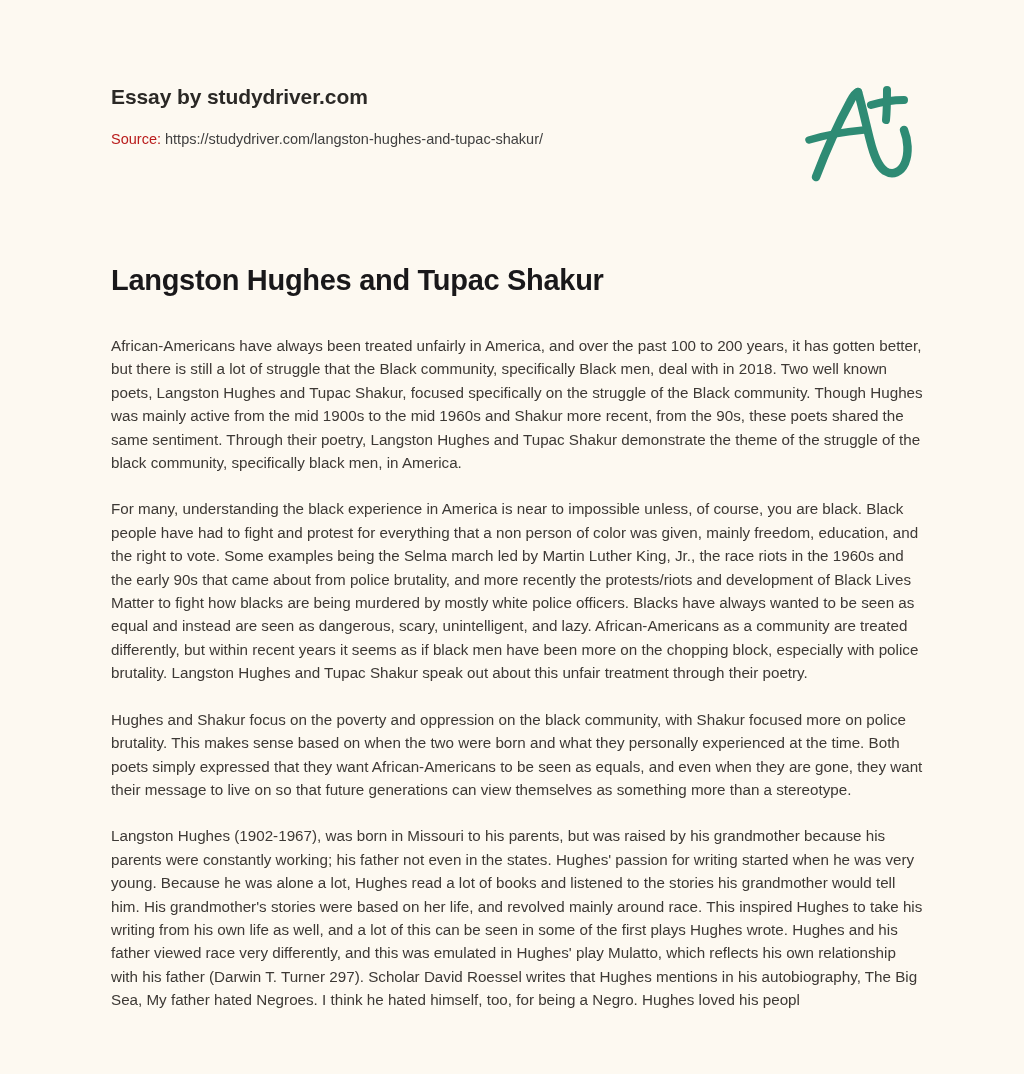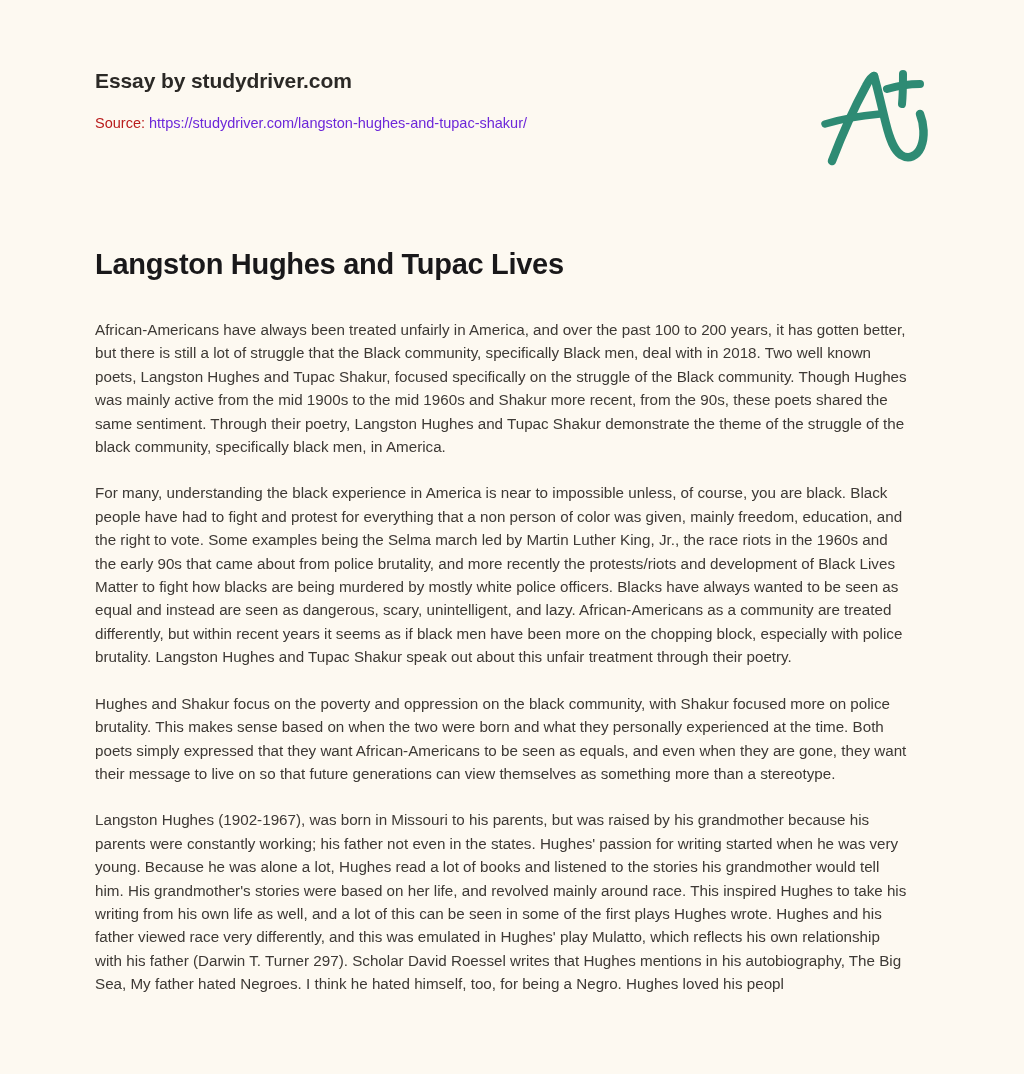--- a/index.html
+++ b/index.html
@@ -13,21 +13,21 @@
     background: #fdf9f1;
     font-family: "Liberation Sans", sans-serif;
     overflow: hidden;
     position: relative;
   }
   .page {
     position: relative;
     width: 1024px;
     height: 1074px;
     box-sizing: border-box;
-    padding: 0;
+    padding: 16px;
   }
 
   
   .header {
     position: relative;
     padding: 68px 95px 0 95px;
     height: 170px;
     box-sizing: border-box;
   }
   .brand-line {
@@ -42,21 +42,21 @@
     margin-top: 19px;
     font-size: 14.5px;
     line-height: 20px;
     color: #8d8a85;
     white-space: nowrap;
   }
   .source-label {
     color: #b91c1c;
   }
   .source-url {
-    color: #6d28d9;
+    color: #404040;
     text-decoration: none;
   }
   .logo {
     position: absolute;
     top: 64px;
     right: 84px;
     width: 126px;
     height: 104px;
     display: block;
   }
@@ -115,21 +115,21 @@
 
         <path d="M11 60 C24 56, 44 52, 66 50" stroke-width="7.5"></path>
 
         <path d="M73 25 C83 22, 95 20, 106 20" stroke-width="8"></path>
 
         <path d="M89 10 C89 19, 89 30, 88 40" stroke-width="8"></path>
       </g>
     </svg>
   </div>
 
-  <h1 class="title">Langston Hughes and Tupac Lives</h1>
+  <h1 class="title">Langston Hughes and Tupac Shakur</h1>
 
   <div class="article">
     <p>African-Americans have always been treated unfairly in America, and over the past 100 to 200 years, it has gotten better, but there is still a lot of struggle that the Black community, specifically Black men, deal with in 2018. Two well known poets, Langston Hughes and Tupac Shakur, focused specifically on the struggle of the Black community. Though Hughes was mainly active from the mid 1900s to the mid 1960s and Shakur more recent, from the 90s, these poets shared the same sentiment. Through their poetry, Langston Hughes and Tupac Shakur demonstrate the theme of the struggle of the black community, specifically black men, in America.</p>
     <p>For many, understanding the black experience in America is near to impossible unless, of course, you are black. Black people have had to fight and protest for everything that a non person of color was given, mainly freedom, education, and the right to vote. Some examples being the Selma march led by Martin Luther King, Jr., the race riots in the 1960s and the early 90s that came about from police brutality, and more recently the protests/riots and development of Black Lives Matter to fight how blacks are being murdered by mostly white police officers. Blacks have always wanted to be seen as equal and instead are seen as dangerous, scary, unintelligent, and lazy. African-Americans as a community are treated differently, but within recent years it seems as if black men have been more on the chopping block, especially with police brutality. Langston Hughes and Tupac Shakur speak out about this unfair treatment through their poetry.</p>
     <p>Hughes and Shakur focus on the poverty and oppression on the black community, with Shakur focused more on police brutality. This makes sense based on when the two were born and what they personally experienced at the time. Both poets simply expressed that they want African-Americans to be seen as equals, and even when they are gone, they want their message to live on so that future generations can view themselves as something more than a stereotype.</p>
     <p>Langston Hughes (1902-1967), was born in Missouri to his parents, but was raised by his grandmother because his parents were constantly working; his father not even in the states. Hughes' passion for writing started when he was very young. Because he was alone a lot, Hughes read a lot of books and listened to the stories his grandmother would tell him. His grandmother's stories were based on her life, and revolved mainly around race. This inspired Hughes to take his writing from his own life as well, and a lot of this can be seen in some of the first plays Hughes wrote. Hughes and his father viewed race very differently, and this was emulated in Hughes' play Mulatto, which reflects his own relationship with his father (Darwin T. Turner 297). Scholar David Roessel writes that Hughes mentions in his autobiography, The Big Sea, My father hated Negroes. I think he hated himself, too, for being a Negro. Hughes loved his peopl</p>
   </div>
 
 </div>
 

